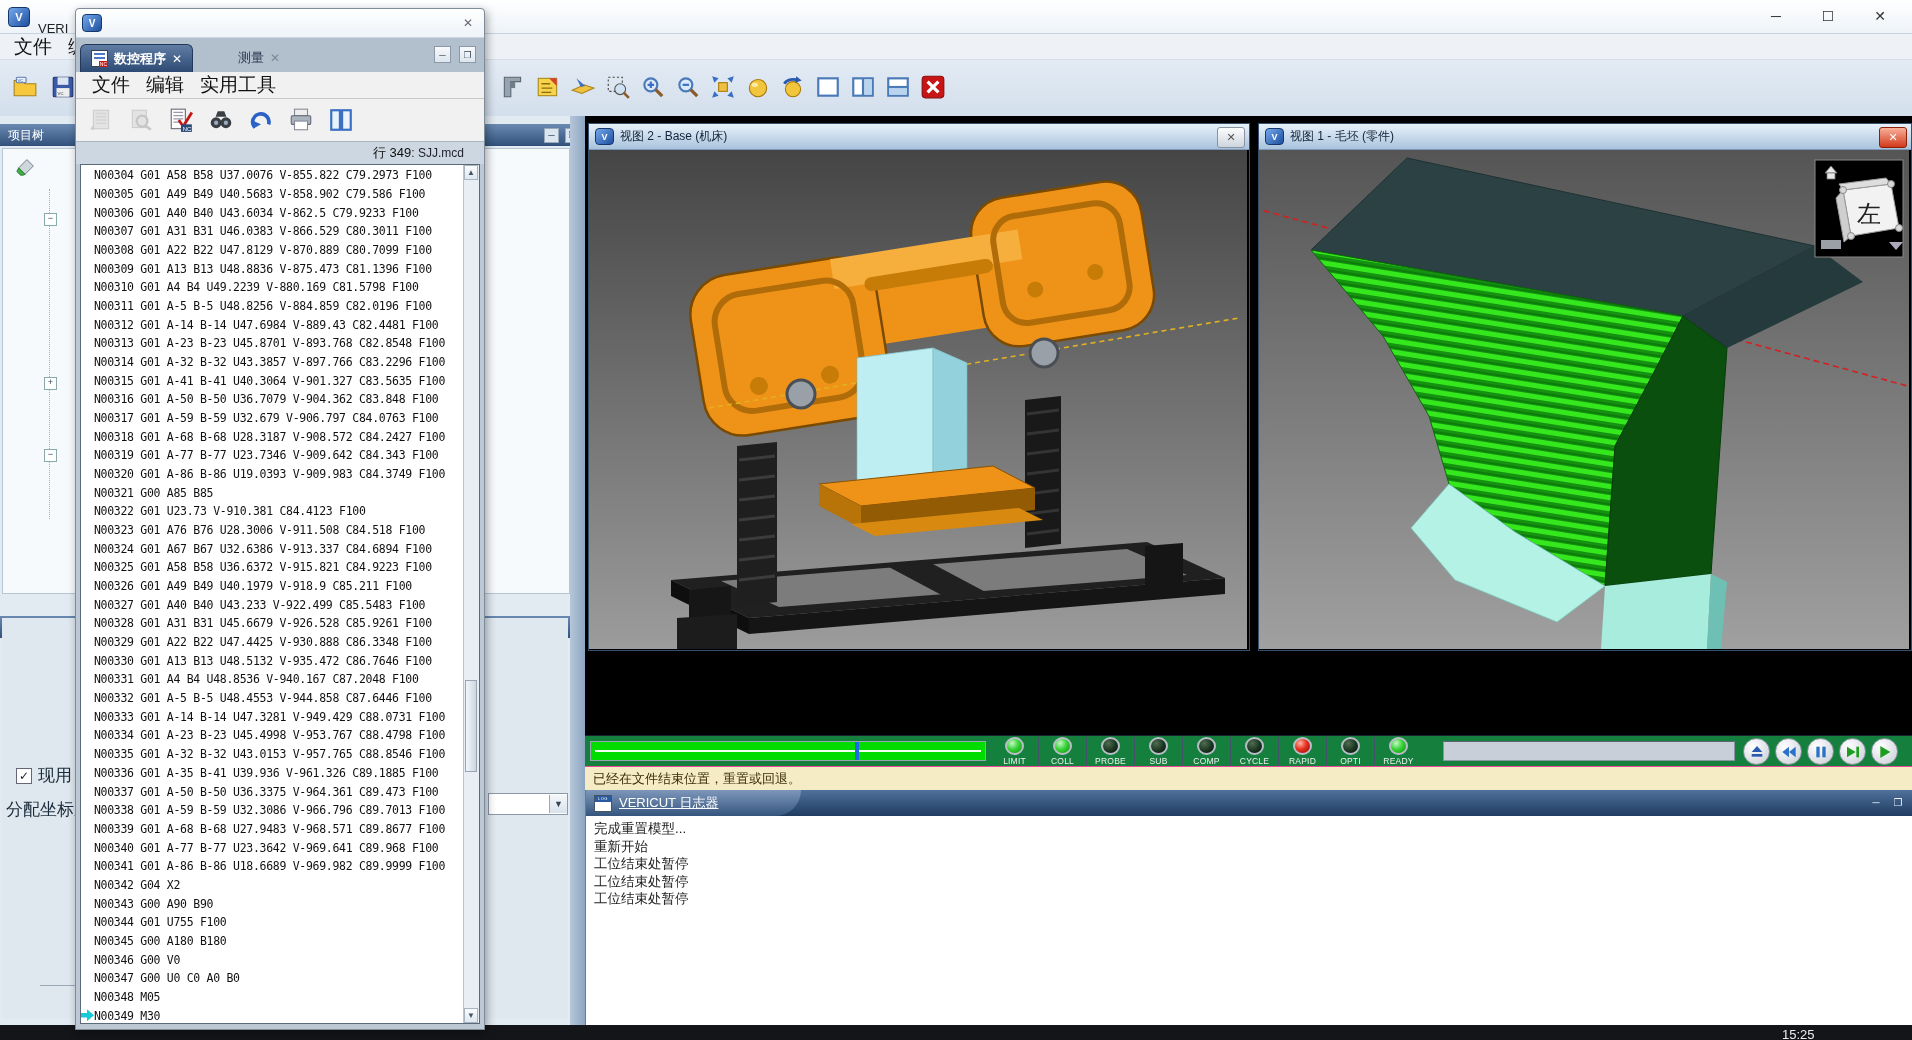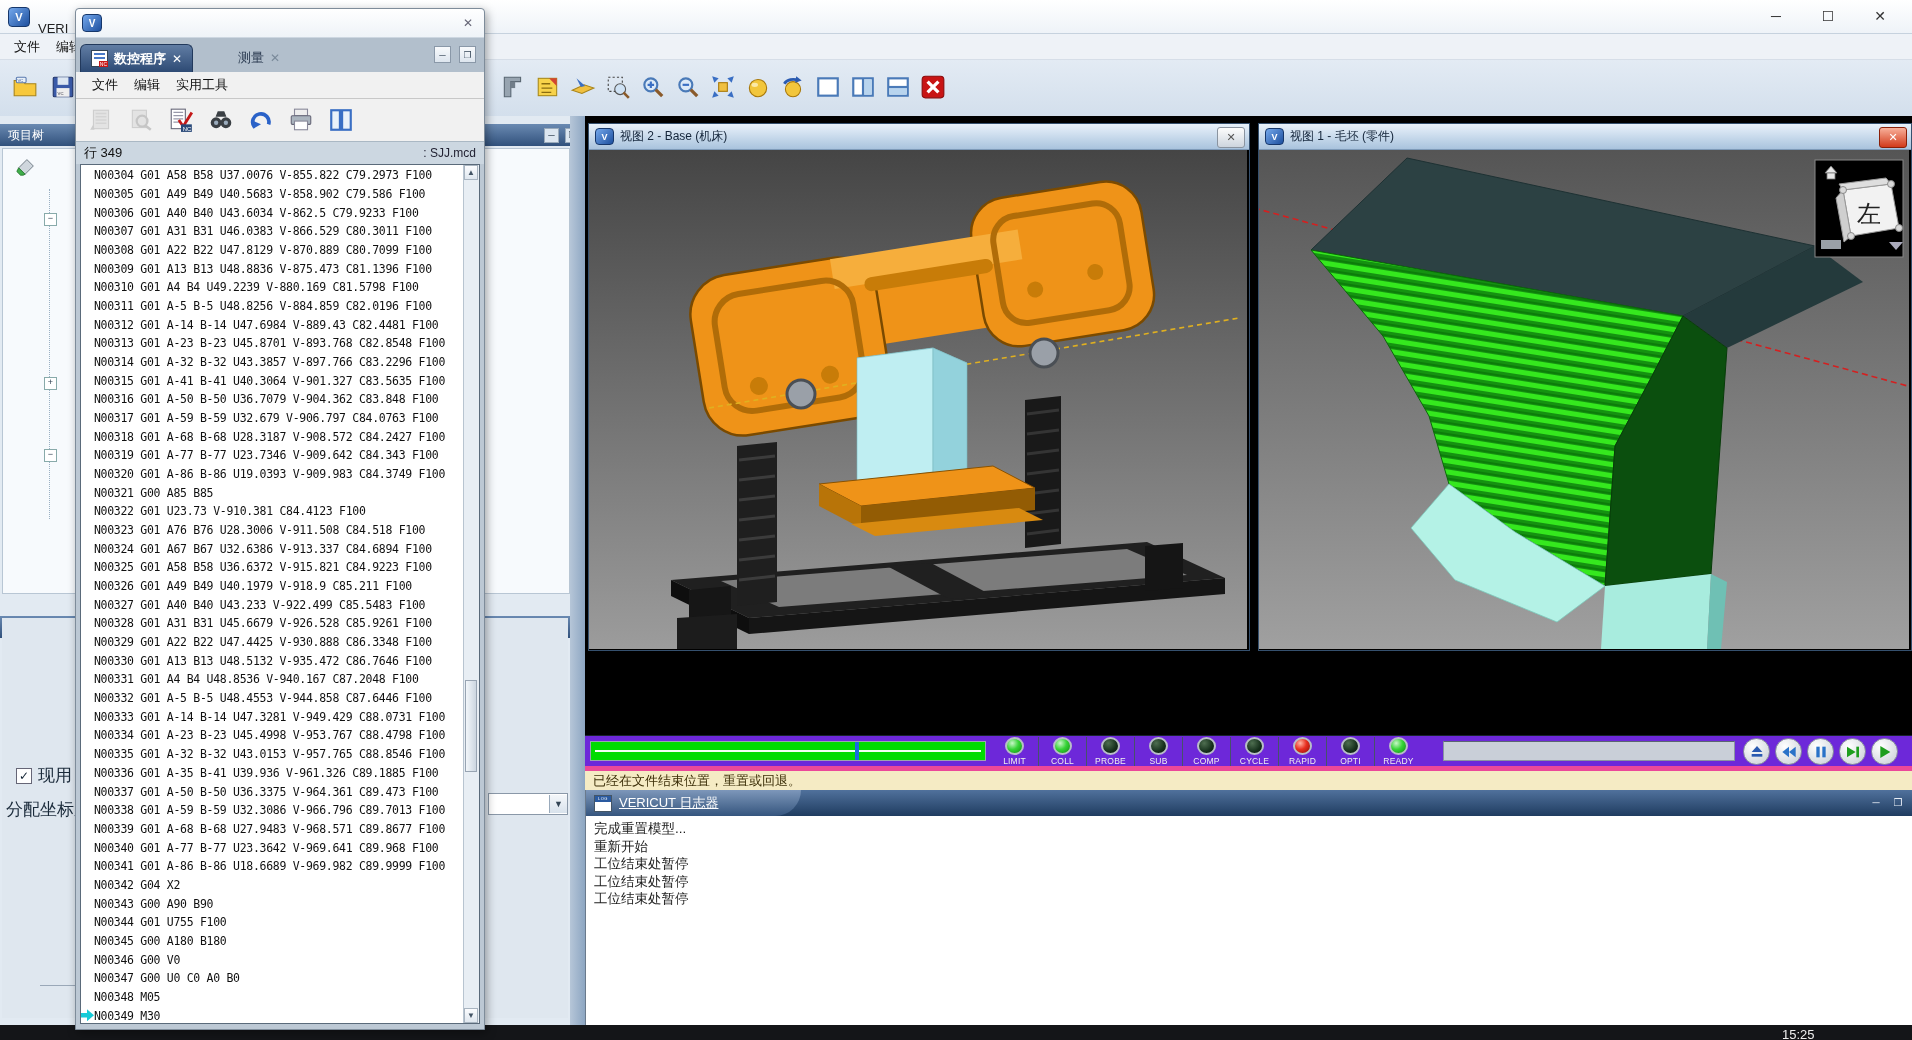--- a/index.html
+++ b/index.html
@@ -12,21 +12,21 @@
     border-bottom:1px solid #c6d2de;display:flex;align-items:center;padding-left:8px;box-sizing:border-box;}
   .vlogo{width:20px;height:18px;border-radius:4px;background:linear-gradient(135deg,#74a8ec,#1d4f9e);
     color:#fff;font-weight:bold;font-size:11px;display:flex;align-items:center;justify-content:center;
     border:1px solid #16376b;flex:none;}
   .main-title{margin-left:8px;font-size:13px;color:#222;margin-top:24px;}
   .win-controls{position:absolute;right:6px;top:2px;display:flex;}
   .win-controls span{width:52px;height:28px;display:flex;align-items:center;justify-content:center;
     color:#333;font-size:14px;}
   .main-menubar{left:0;top:34px;width:1912px;height:26px;background:#eef2f7;display:flex;align-items:center;
     padding-left:6px;box-sizing:border-box;border-bottom:1px solid #d6dee8;}
-  .menu-item{font-size:13px;color:#111;padding:2px 8px;}
+  .menu-item{font-size:19px;color:#111;padding:2px 8px;}
   .main-toolbar{left:0;top:60px;width:1912px;height:56px;background:linear-gradient(#e3ebf4,#d3dfec);
     border-bottom:1px solid #aebccb;}
   .tb-icon{position:relative;width:30px;height:30px;display:inline-flex;align-items:center;justify-content:center;}
   .tb-icon svg{width:26px;height:26px;}
   .tb-icon.disabled{opacity:.45;filter:grayscale(1);}
   #left-toolbar-icons{position:absolute;left:10px;top:12px;display:flex;gap:8px;}
   #view-toolbar-icons{position:absolute;left:498px;top:12px;display:flex;gap:5px;}
 
   
   .left-panel{left:0;top:116px;width:570px;height:909px;background:#e2eaf2;}
@@ -66,21 +66,21 @@
     font-weight:bold;display:flex;align-items:center;justify-content:center;}
   .vp-close.red{background:linear-gradient(#f8b09a,#d23a1a);color:#fff;border-color:#8a2008;}
   .vp-canvas{position:relative;overflow:hidden;}
   .vp-canvas svg{display:block;}
   #vp2{left:3px;top:7px;width:660px;height:526px;}
   #vp1{left:673px;top:7px;width:652px;height:526px;}
   #vp2 .vp-canvas{width:658px;height:499px;background:linear-gradient(#454545,#9c9c9c);}
   #vp1 .vp-canvas{width:650px;height:499px;background:linear-gradient(#555555,#a0a0a0);}
 
   
-  .ctrlbar{left:585px;top:735px;width:1327px;height:31px;background:#6d28d9;border-top:1px solid #19222f;}
+  .ctrlbar{left:585px;top:735px;width:1327px;height:31px;background:#15803d;border-top:1px solid #19222f;}
   .progress{position:absolute;left:5px;top:5px;width:396px;height:20px;background:#00dc00;
     border:1px solid #9aa4b2;box-sizing:border-box;}
   .progress .wline{position:absolute;left:4px;right:4px;top:50%;height:2px;margin-top:-1px;background:#f2fff2;}
   .progress .marker{position:absolute;top:0;bottom:0;width:4px;background:#1a6ae0;}
   #led-row{position:absolute;left:406px;top:1px;height:29px;display:flex;}
   .led-block{width:47px;display:flex;flex-direction:column;align-items:center;justify-content:center;
     border-left:1px solid #46526a;gap:1px;}
   .led-block:first-child{border-left:none;}
   .led{width:15px;height:15px;border-radius:50%;border:2px solid #b8bec8;box-sizing:content-box;}
   .led.green{background:radial-gradient(circle at 35% 30%,#c8f6c8,#38d438 45%,#0a8a0a);}
@@ -88,21 +88,21 @@
   .led.off{background:radial-gradient(circle at 35% 30%,#4e6e50,#16301c 60%,#091509);}
   .led-label{font-size:8.5px;color:#f0f0f0;letter-spacing:.2px;}
   .inset-bar{position:absolute;left:858px;top:5px;width:292px;height:20px;background:#c9cfd8;
     border:1px solid #8a94a2;border-top-color:#5a6472;box-sizing:border-box;}
   #playback-row{position:absolute;left:1158px;top:2px;display:flex;gap:5px;}
   .pb{width:27px;height:27px;border-radius:50%;background:radial-gradient(circle at 35% 30%,#ffffff,#c6ccd4);
     border:1px solid #8a929e;display:flex;align-items:center;justify-content:center;padding:0;}
   .pb svg{width:16px;height:16px;}
 
   
-  .statusbar{left:585px;top:766px;width:1327px;height:24px;background:#f5ebc4;border-top:5px solid #ec4899;
+  .statusbar{left:585px;top:766px;width:1327px;height:24px;background:#f5ebc4;border-top:1px solid #ec4899;
     display:flex;align-items:center;padding-left:8px;box-sizing:border-box;}
   .statusbar .msg{font-size:13px;color:#3c2f08;}
   .logwin{left:585px;top:790px;width:1327px;height:235px;background:#fff;border-left:1px solid #6a7a8c;}
   .log-tabs{height:26px;background:linear-gradient(#50719c,#1f3c60);position:relative;}
   .log-tab{position:absolute;left:0;top:0;height:26px;width:215px;display:flex;align-items:center;gap:7px;
     padding-left:8px;background:linear-gradient(#7d97ba,#35557e);border-radius:0 0 26px 0;box-sizing:border-box;}
   .log-tab .t{color:#fff;font-size:13px;text-decoration:underline;}
   .log-ico{width:16px;height:15px;background:#fff;border:1px solid #456;position:relative;flex:none;}
   .log-ico::before{content:"LOG";position:absolute;left:0;top:0;right:0;height:6px;background:#2a5aa0;
     color:#fff;font-size:4px;line-height:6px;text-align:center;letter-spacing:.5px;}
@@ -135,22 +135,22 @@
   .ncdoc-ico::before{content:"";position:absolute;left:2px;top:2px;right:2px;height:2px;background:#4a7ac8;box-shadow:0 4px 0 #4a7ac8;}
   .ncdoc-ico::after{content:"NC";position:absolute;right:-1px;bottom:-1px;background:#c81818;color:#fff;
     font-size:5px;line-height:6px;padding:0 1px;}
   .fw-tab-btns{position:absolute;right:8px;top:8px;display:flex;gap:8px;}
   .fw-tab-btn{width:15px;height:15px;border:1px solid #8a98a8;background:linear-gradient(#f8fafc,#dde5ee);
     color:#345;font-size:9px;display:flex;align-items:center;justify-content:center;}
   .fw-menus{height:26px;background:#f1f1f1;display:flex;align-items:center;padding-left:8px;
     border-bottom:1px solid #c8c8c8;}
   .fw-menus .menu-item{color:#111;}
   .fw-toolbar{height:42px;background:#f1f1f1;display:flex;align-items:center;gap:10px;padding-left:10px;}
-  .fw-linebar{height:22px;background:#ccd7e1;display:flex;align-items:center;justify-content:space-between;
-    padding:0 8px;border-top:1px solid #aab8c4;}
+  .fw-linebar{height:22px;background:#ccd7e1;display:flex;align-items:center;justify-content:flex-end;
+    padding:0 20px;border-top:1px solid #aab8c4;}
   .fw-linebar .ll{font-size:13px;color:#111;}
   .fw-linebar .fl{font-size:12px;color:#223;}
   .fw-code{position:relative;margin:0 4px;height:860px;background:#fff;border:1px solid #5a6a7a;
     box-sizing:border-box;overflow:hidden;text-align:right;}
   .nc-scroll{position:absolute;right:0;top:0;width:15px;bottom:0;background:#e8eef4;border-left:1px solid #b8c4d0;}
   .sc-btn{position:absolute;left:0;width:14px;height:15px;background:linear-gradient(#fbfcfe,#dfe7ef);
     border:1px solid #a8b4c0;box-sizing:border-box;color:#456;font-size:8px;display:flex;align-items:center;justify-content:center;}
   .sc-up{top:0;} .sc-down{bottom:0;}
   .sc-thumb{position:absolute;left:1px;width:12px;top:60%;height:92px;background:linear-gradient(90deg,#f2f6fa,#ccd6e0);
     border:1px solid #98a4b2;box-sizing:border-box;}

